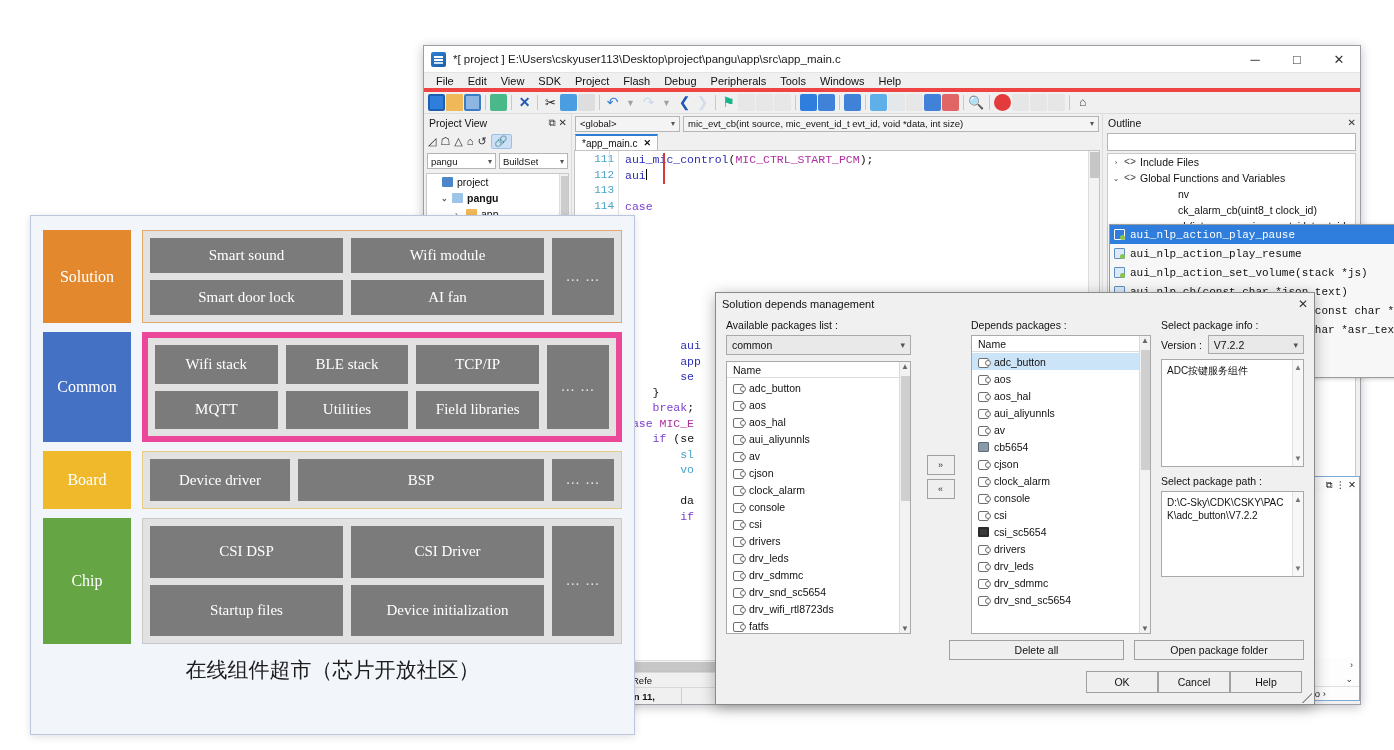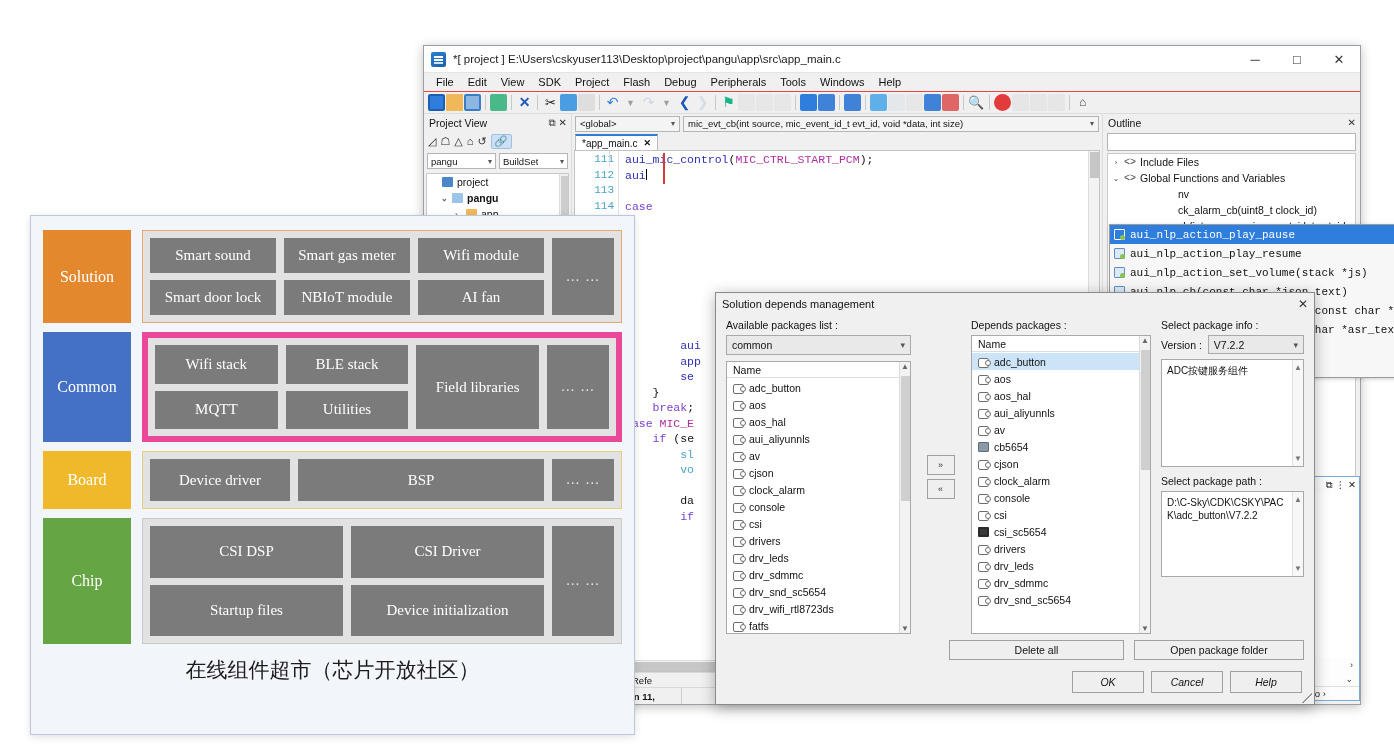--- a/index.html
+++ b/index.html
@@ -29,21 +29,21 @@
     border-radius:2px; position:relative; flex:none;
   }
   .title-ico:after{content:"";position:absolute;left:3px;top:4px;width:9px;height:2px;background:#fff;
     box-shadow:0 3px 0 #fff, 0 6px 0 #cfe3f7;}
   .title-text { font-size:11.5px; color:#1a1a1a; white-space:nowrap; }
   .win-btns { margin-left:auto; display:flex; height:100%; }
   .win-btn { width:42px; height:100%; display:flex; align-items:center; justify-content:center;
     font-size:13px; color:#333; }
 
   .menubar { height:19px; background:#f0f0f0; display:flex; align-items:center;
-    padding-left:5px; flex:none; border-bottom:1px solid #ef4444;}
+    padding-left:5px; flex:none; border-bottom:4px solid #ef4444;}
   .menu-item { font-size:11px; color:#111; padding:1px 7px; white-space:nowrap;}
 
   .toolbar { height:22px; background:#f0f0f0; display:flex; align-items:center;
     padding-left:4px; flex:none; border-bottom:1px solid #dcdcdc; gap:1px;}
   .tb { width:17px; height:17px; border-radius:2px; flex:none; position:relative;}
   .tb-sep { width:1px; height:15px; background:#c8c8c8; margin:0 3px; flex:none;}
   .tb.dim { opacity:.33; }
 
   .ide-body { flex:1; display:flex; min-height:0; background:#f0f0f0;}
 
@@ -513,22 +513,22 @@
   .ver-dd:after{content:"\25BE"; margin-left:auto; font-size:9px; color:#555;}
   .ta{background:#fff;border:1px solid #a9a9a9;font-size:10px;color:#111;padding:4px 5px;
      position:relative;line-height:13px;overflow:hidden;word-break:break-all;}
   .ta .sb{position:absolute;right:0;top:0;width:11px;height:100%;background:#f7f7f7;border-left:1px solid #e0e0e0;
      display:flex;flex-direction:column;align-items:center;justify-content:space-between;font-size:8px;color:#777;padding:1px 0;}
   .dlg-btnrow{display:flex;gap:0;padding:6px 10px 0 8px;flex:none;}
   .btn{height:20px;border:1px solid #a0a0a0;background:#efefef;font-size:10.5px;color:#111;
      display:flex;align-items:center;justify-content:center;}
   .btn-delall{width:180px;margin-left:225px;}
   .btn-open{width:175px;margin-left:10px;}
-  .dlg-foot{height:44px;display:flex;align-items:center;justify-content:flex-end;gap:7px;
-     padding-right:12px;flex:none;font-style:italic;}
+  .dlg-foot{height:44px;display:flex;align-items:center;justify-content:flex-end;
+     padding-right:12px;flex:none;}
   .btn-foot{width:72px;height:22px;}
   .grip{position:absolute;right:2px;bottom:1px;width:10px;height:10px;
      background:linear-gradient(135deg,transparent 45%,#9a9a9a 45%,#9a9a9a 55%,transparent 55%);}
 </style>
 
 <div id="dialog">
   <div class="dlg-title">
     <span>Solution depends management</span>
     <span class="x">✕</span>
   </div>
@@ -735,24 +735,20 @@
 
     <div class="dg-row" style="height:93px;">
       <div class="dg-label solution">Solution</div>
       <div class="dg-box solution">
         <div class="dg-cols">
           <div class="dg-col">
             <div class="cell">Smart sound</div>
             <div class="cell">Smart door lock</div>
           </div>
           <div class="dg-col">
-            <div class="cell">Smart gas meter</div>
-            <div class="cell">NBIoT module</div>
-          </div>
-          <div class="dg-col">
             <div class="cell">Wifi module</div>
             <div class="cell">AI fan</div>
           </div>
         </div>
         <div class="dots">… …</div>
       </div>
     </div>
 
     <div class="dg-row" style="height:110px;">
       <div class="dg-label common">Common</div>
@@ -760,20 +756,21 @@
         <div class="dg-cols">
           <div class="dg-col">
             <div class="cell">Wifi stack</div>
             <div class="cell">MQTT</div>
           </div>
           <div class="dg-col">
             <div class="cell">BLE stack</div>
             <div class="cell">Utilities</div>
           </div>
           <div class="dg-col">
+            <div class="cell">TCP/IP</div>
             <div class="cell">Field libraries</div>
           </div>
         </div>
         <div class="dots">… …</div>
       </div>
     </div>
 
     <div class="dg-row" style="height:58px;">
       <div class="dg-label board">Board</div>
       <div class="dg-box board">

